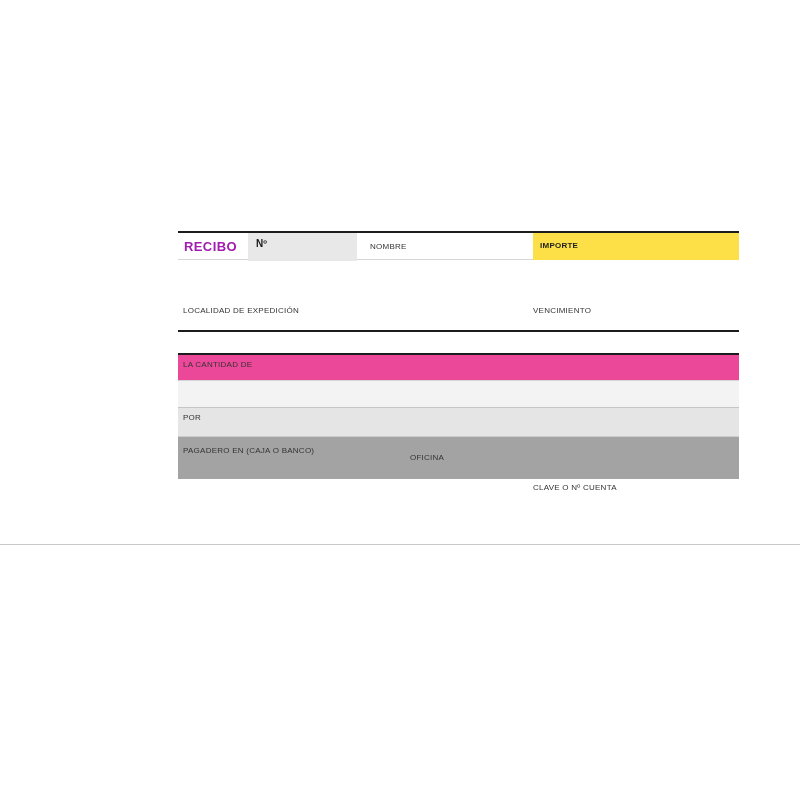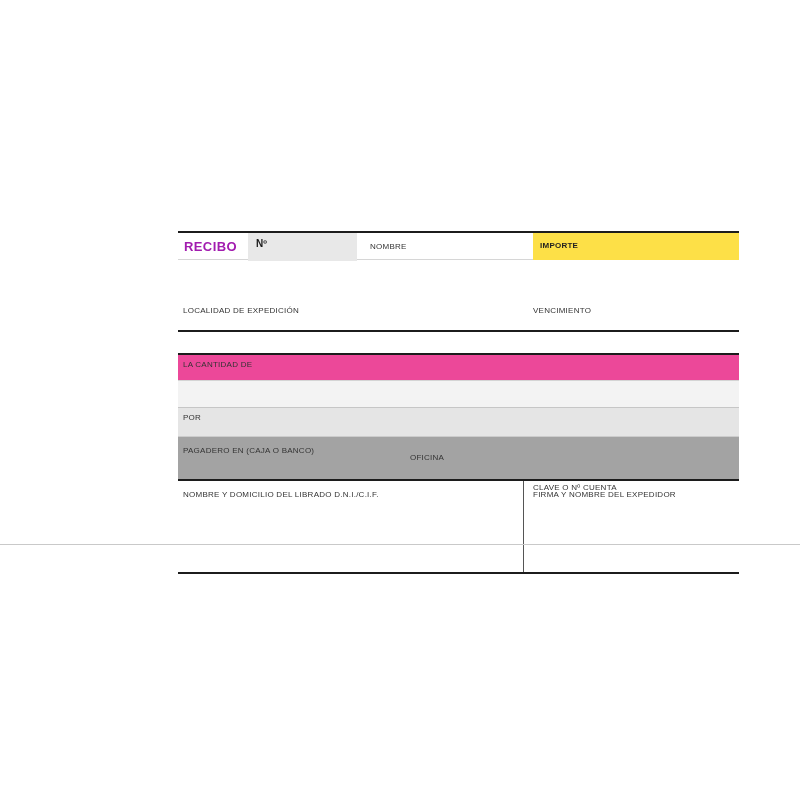--- a/index.html
+++ b/index.html
@@ -177,26 +177,18 @@
       <div class="por-row">
         <span class="small-label por-label">POR</span>
       </div>
       <div class="pagadero-row">
         <span class="small-label pagadero-label">PAGADERO EN (CAJA O BANCO)</span>
         <span class="small-label oficina-label">OFICINA</span>
         <span class="small-label clave-label">CLAVE O Nº CUENTA</span>
       </div>
     </div>
 
-    <div class="parties-section">
-      <div class="librado-column">
-        <span class="small-label librado-label">NOMBRE Y DOMICILIO DEL LIBRADO D.N.I./C.I.F.</span>
-      </div>
-      <div class="expedidor-column">
-        <span class="small-label expedidor-label">FIRMA Y NOMBRE DEL EXPEDIDOR</span>
-      </div>
-    </div>
 
   </div>
 
   <div class="page-bottom-rule"></div>
 
 </div>
 
 </body></html>

